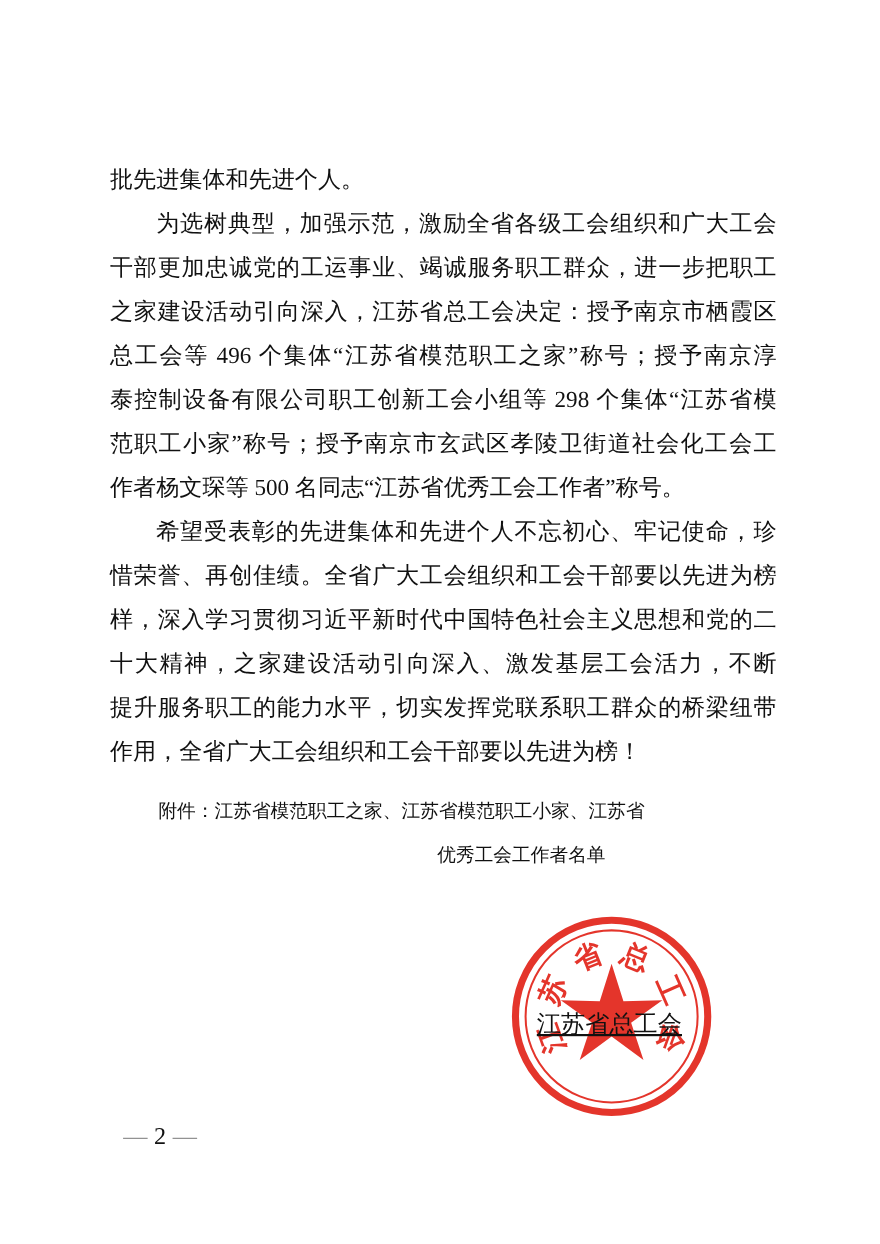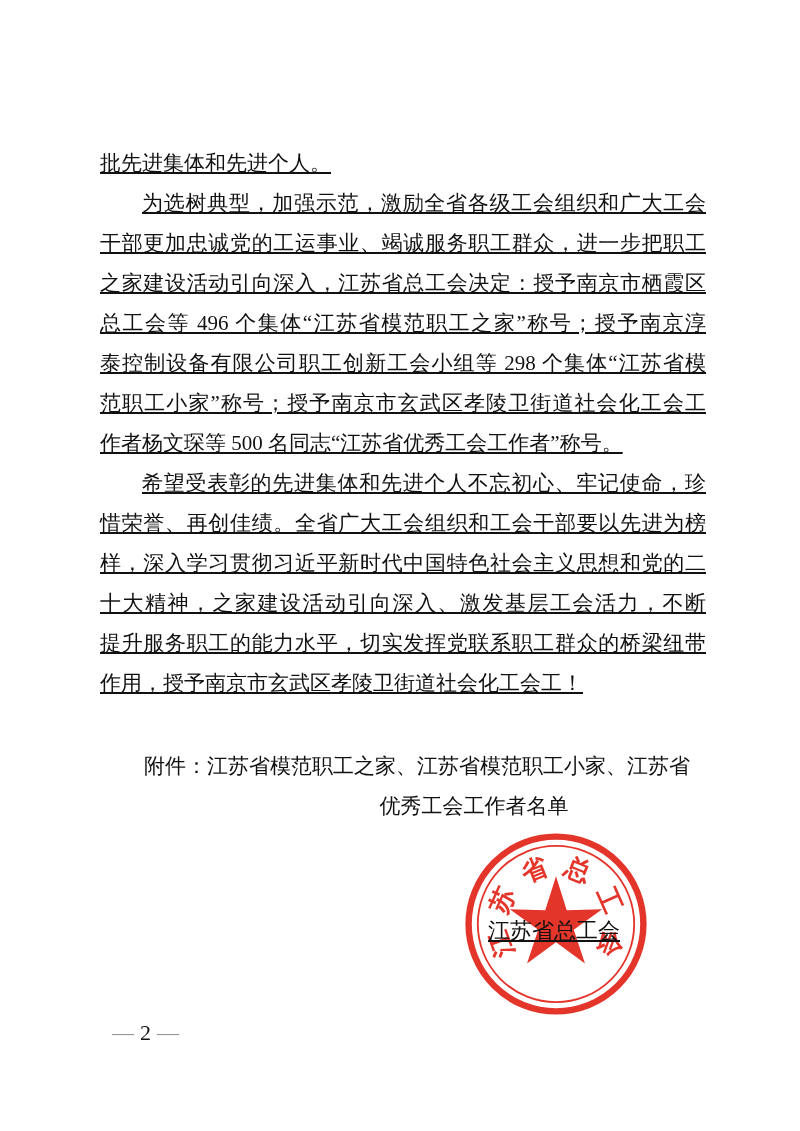--- a/index.html
+++ b/index.html
@@ -16,29 +16,28 @@
     left:100px;top:143px;
     width:606px;
     font-size:21px;
     line-height:40px;
   }
   .line{
     text-align:justify;
     text-align-last:justify;
     height:40px;
     white-space:nowrap;
-    text-decoration:underline;
   }
   .line.indent{padding-left:42px;}
   .line.end{text-align-last:left;}
   .attachment{
     position:absolute;
-    left:100px;top:746px;
+    left:100px;top:718px;
     width:640px;
-    font-size:21px;
+    font-size:17px;
     line-height:40px;
   }
   .att-line1{padding-left:44px;white-space:nowrap;}
   .att-line2{padding-left:108px;white-space:nowrap;text-align:center;}
   .signature{
     position:absolute;
     left:488px;top:910px;
     font-size:22px;
     line-height:42px;
     z-index:3;
@@ -87,21 +86,21 @@
     <div class="line">之家建设活动引向深入，江苏省总工会决定：授予南京市栖霞区</div>
     <div class="line">总工会等 496 个集体“江苏省模范职工之家”称号；授予南京淳</div>
     <div class="line">泰控制设备有限公司职工创新工会小组等 298 个集体“江苏省模</div>
     <div class="line">范职工小家”称号；授予南京市玄武区孝陵卫街道社会化工会工</div>
     <div class="line end">作者杨文琛等 500 名同志“江苏省优秀工会工作者”称号。</div>
     <div class="line indent">希望受表彰的先进集体和先进个人不忘初心、牢记使命，珍</div>
     <div class="line">惜荣誉、再创佳绩。全省广大工会组织和工会干部要以先进为榜</div>
     <div class="line">样，深入学习贯彻习近平新时代中国特色社会主义思想和党的二</div>
     <div class="line">十大精神，之家建设活动引向深入、激发基层工会活力，不断</div>
     <div class="line">提升服务职工的能力水平，切实发挥党联系职工群众的桥梁纽带</div>
-    <div class="line end">作用，授予南京市玄武区孝陵卫街道社会化工会工！</div>
+    <div class="line end">作用，全省广大工会组织和工会干部要以先进为榜！</div>
   </div>
 
   <div class="attachment">
     <div class="att-line1">附件：江苏省模范职工之家、江苏省模范职工小家、江苏省</div>
     <div class="att-line2">优秀工会工作者名单</div>
   </div>
 
   <svg class="seal" viewBox="0 0 200 200">
     <circle cx="100" cy="100" r="95" fill="none" stroke="#e2261c" stroke-width="7"></circle>
     <circle cx="100" cy="100" r="85" fill="none" stroke="#e2261c" stroke-width="2"></circle>

